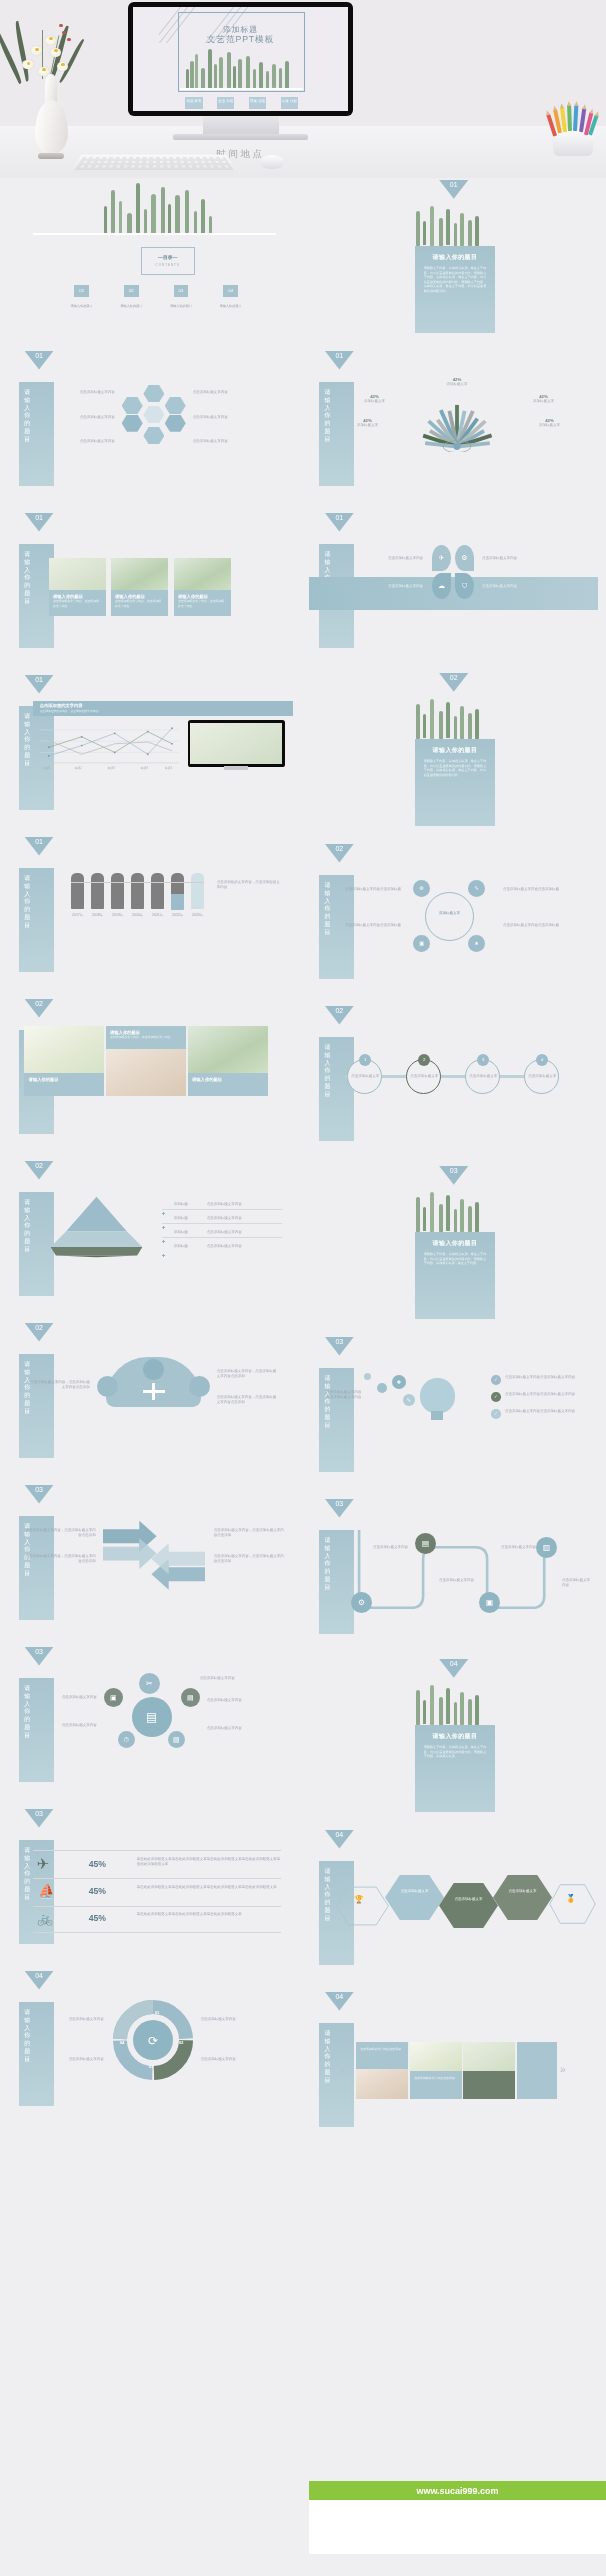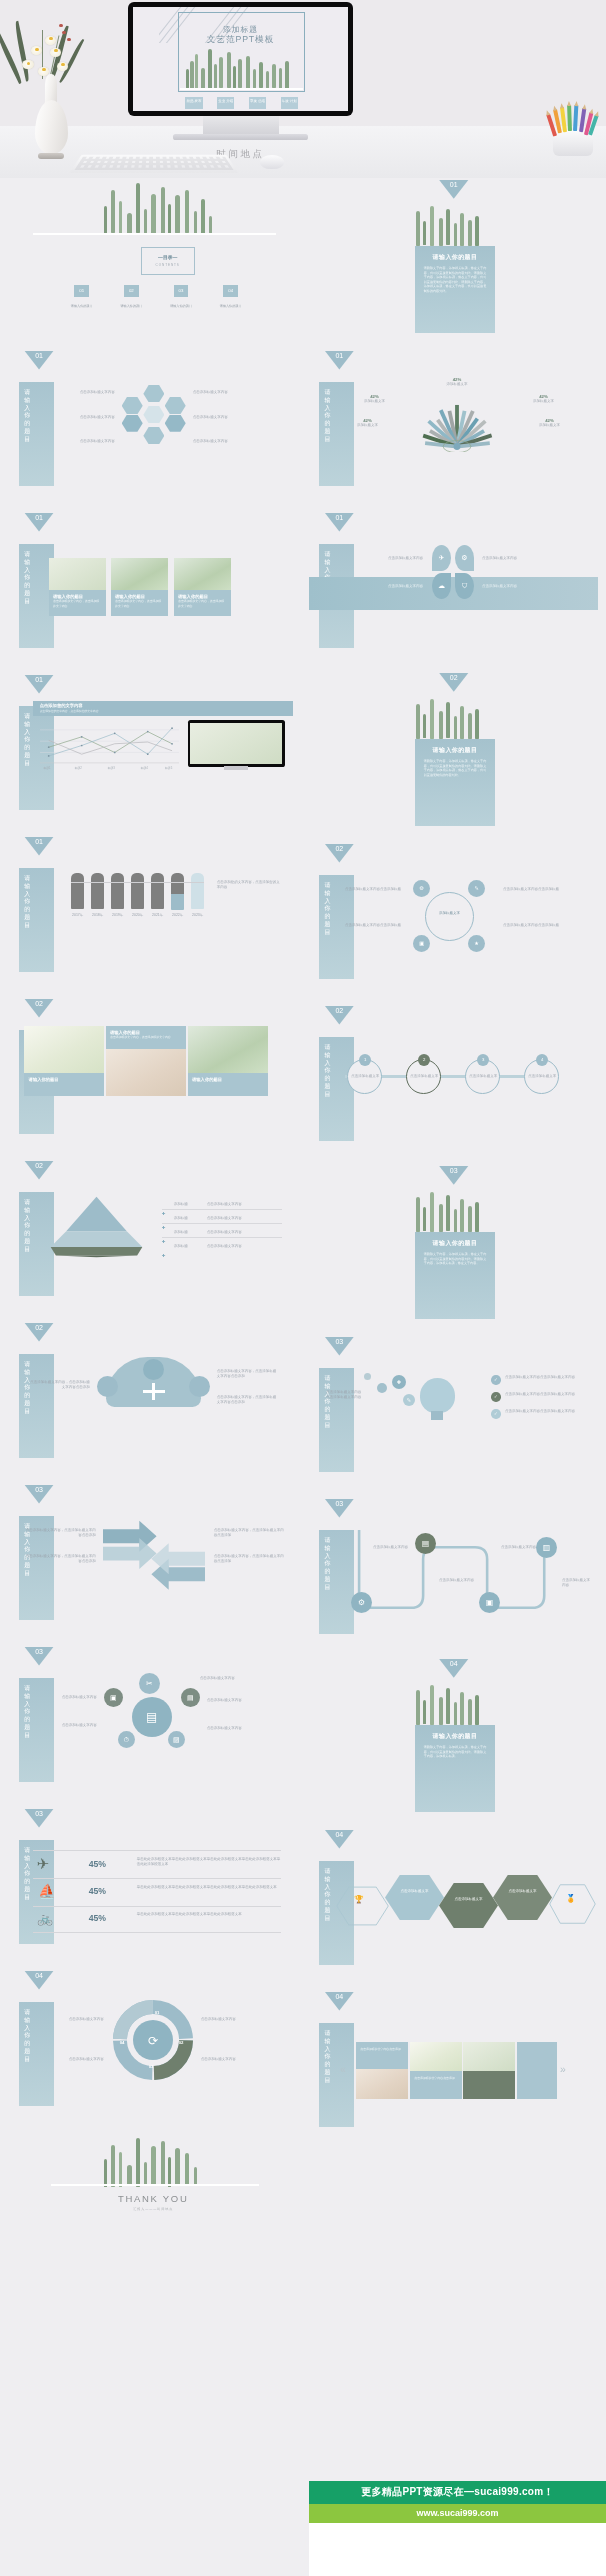--- a/index.html
+++ b/index.html
@@ -637,41 +637,20 @@
         <div style="position:absolute;left:146px;top:43px;font-size:4.3px;color:#fff;font-weight:bold;">01</div>
         <div style="position:absolute;left:170px;top:73px;font-size:4.3px;color:#fff;font-weight:bold;">02</div>
         <div style="position:absolute;left:140px;top:97px;font-size:4.3px;color:#fff;font-weight:bold;">03</div>
         <div style="position:absolute;left:111px;top:73px;font-size:4.3px;color:#fff;font-weight:bold;">04</div>
         <div class="s-text" style="position:absolute;left:33px;top:50px;width:62px;text-align:right;">点击添加标题文字内容</div>
         <div class="s-text" style="position:absolute;left:192px;top:50px;width:62px;">点击添加标题文字内容</div>
         <div class="s-text" style="position:absolute;left:33px;top:90px;width:62px;text-align:right;">点击添加标题文字内容</div>
         <div class="s-text" style="position:absolute;left:192px;top:90px;width:62px;">点击添加标题文字内容</div>
       </div>
 
-      <div class="slide" style="height:147px;">
-        <div>
-          <div class="cactus" style="left:102px;top:15.6px;width:4.3px;height:42px;"></div>
-          <div class="cactus" style="left:95px;top:29.5px;width:3.5px;height:28px;background:#7f9a7d;"></div>
-          <div class="cactus" style="left:110px;top:22.5px;width:3.5px;height:35px;background:#9ab397;"></div>
-          <div class="cactus" style="left:118px;top:36px;width:5.2px;height:21px;"></div>
-          <div class="cactus" style="left:127px;top:8.7px;width:4.3px;height:49px;background:#819d80;"></div>
-          <div class="cactus" style="left:135px;top:33px;width:3.5px;height:24px;"></div>
-          <div class="cactus" style="left:142px;top:17.3px;width:5.2px;height:40px;background:#93ad91;"></div>
-          <div class="cactus" style="left:152px;top:12px;width:4.3px;height:45px;"></div>
-          <div class="cactus" style="left:159px;top:28px;width:3.5px;height:29.5px;background:#7d9a7b;"></div>
-          <div class="cactus" style="left:166px;top:19px;width:5.2px;height:38px;"></div>
-          <div class="cactus" style="left:176px;top:24px;width:4.3px;height:33px;background:#8da98b;"></div>
-          <div class="cactus" style="left:185px;top:38px;width:3.5px;height:19px;"></div>
-          <div style="position:absolute;left:42px;top:55px;width:208px;height:1.7px;background:#fff;"></div>
-        </div>
-        <div class="ty" style="top:64px;">
-          <div class="ty-main">THANK YOU</div>
-          <div class="ty-sub">汇报人———时间地点</div>
-        </div>
-      </div>
     </div>
 
     <div class="col col-right">
 
       <div class="slide">
         <div class="tri-num" style="left:130px;top:1.7px;">01</div>
         <div>
           <div class="cactus" style="left:107px;top:33px;width:3.5px;height:35px;"></div>
           <div class="cactus" style="left:114px;top:43px;width:2.6px;height:24px;background:#7f9a7d;"></div>
           <div class="cactus" style="left:121px;top:28px;width:4.3px;height:40px;background:#9ab397;"></div>
@@ -932,18 +911,17 @@
           <div class="cb" style="padding-top:5.2px;">点击添加标题文字内容点击添加</div>
         </div>
         <div class="photo p-leaf" style="left:154px;top:54px;width:52px;height:29.5px;"></div>
         <div style="position:absolute;left:154px;top:83px;width:52px;height:28px;background:#6f7f6d;"></div>
         <div style="position:absolute;left:208px;top:54px;width:40px;height:57px;background:#a9c5d0;"></div>
       </div>
     </div>
   </div>
 
   <div class="footer">
-    <div class="fbar1">更多精品PPT资源尽在—sucai999.com！</div>
     <div class="fbar2">www.sucai999.com</div>
     <div class="fwhite"></div>
   </div>
 </div>
 
 
 </body></html>

